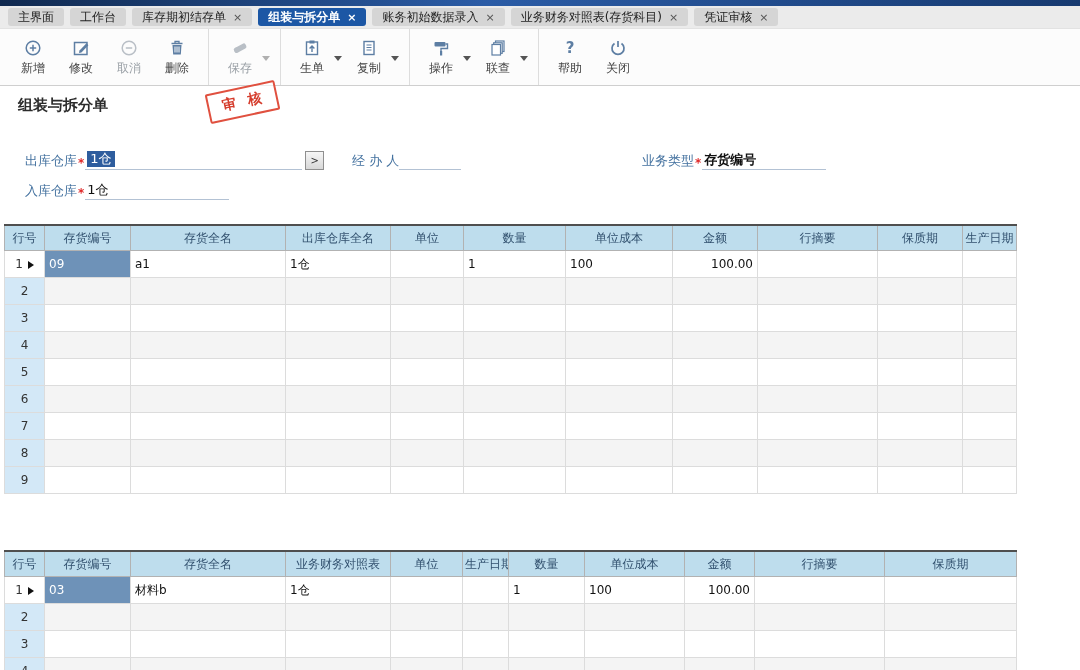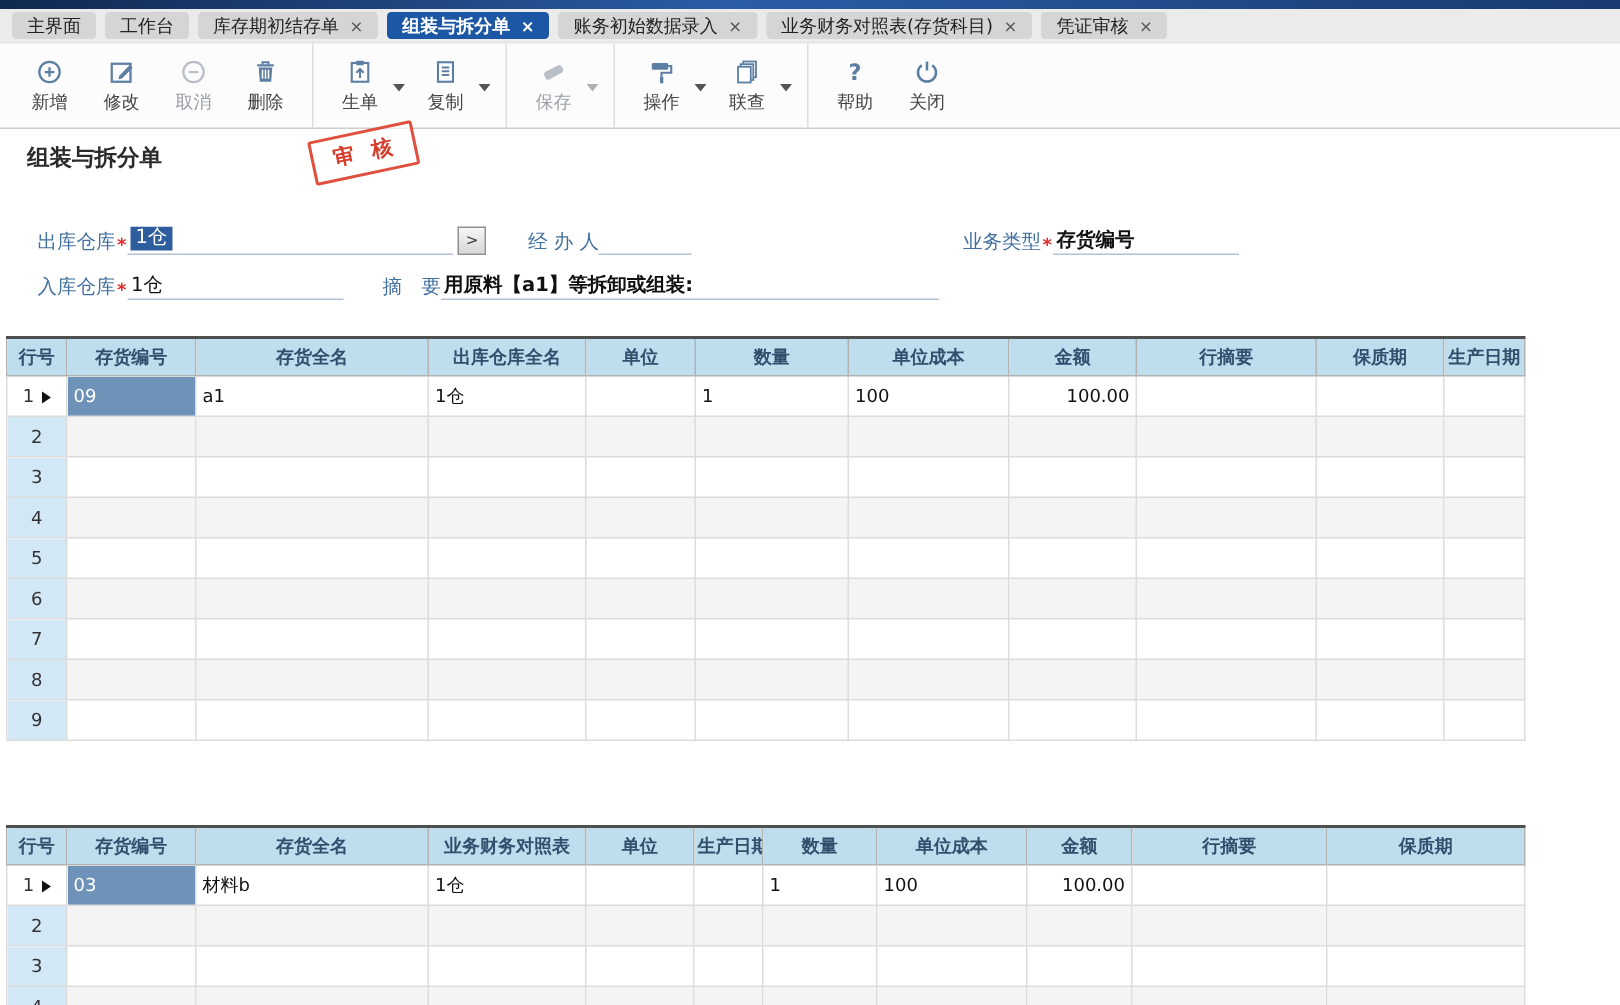--- a/index.html
+++ b/index.html
@@ -39,21 +39,21 @@
   #f-outwh{left:25px;top:66px}   #f-outwh .fval{width:215px}
   #f-operator{left:352px;top:66px} #f-operator .fval{width:60px}
   #f-dept{left:462px;top:66px}   #f-dept .fval{width:128px}
   #f-biz{left:642px;top:66px}    #f-biz .fval{width:122px}
   #f-inwh{left:25px;top:96px}    #f-inwh .fval{width:142px}
   #f-summary{left:255px;top:96px} #f-summary .fval{width:330px}
   
   .gridwrap{position:absolute;left:4px;width:1012px}
   #outTable{top:138px} #inTable{top:464px}
   table.grid{border-collapse:collapse;table-layout:fixed;width:1012px;font-size:12px;border-top:2px solid #4f4f4f;border-left:1px solid #9b9b9b;border-right:1px solid #9b9b9b;border-bottom:1px solid #9b9b9b}
-  .grid th{background:#bedded;color:#31506e;font-weight:bold;height:24px;border:1px solid #b2b2b2;border-top:none;padding:0 2px;text-align:center;overflow:hidden;white-space:nowrap;font-size:12px}
+  .grid th{background:#bedded;color:#31506e;font-weight:normal;height:24px;border:1px solid #b2b2b2;border-top:none;padding:0 2px;text-align:center;overflow:hidden;white-space:nowrap;font-size:12px}
   .grid td{height:26px;border:1px solid #dcdcdc;padding:0 4px;overflow:hidden;white-space:nowrap;color:#111}
   .grid td.rowno{background:#d3e8f7;text-align:center;color:#333}
   .grid tr.cur td.rowno{background:#fff}
   .grid tbody tr:nth-child(even) td.cell{background:#f4f4f4}
   .grid td.selcell{background:#6e92b8 !important;color:#fff}
   .grid tr.totalrow td{background:#bedded !important;font-weight:bold;border-color:#c6c6c6}
   .grid tr.totalrow td.rowno{text-align:left;padding-left:6px}
   .arrow{display:inline-block;width:0;height:0;border-left:6px solid #111;border-top:4px solid transparent;border-bottom:4px solid transparent;margin-left:5px;vertical-align:middle}
 </style>
 </head>
@@ -132,58 +132,58 @@
                 <path d="M8 5V3.5h4V5" fill="none" stroke="currentColor" stroke-width="1.3"></path>
                 <path fill="currentColor" d="M5.5 7h9l-.7 9.5H6.2z"></path>
                 <path d="M8 8.5v6M10 8.5v6M12 8.5v6" stroke="#fff" stroke-width="1"></path>
               </svg>
             </span>
             <span class="tlabel2">删除</span>
           </div>
         </div>
       </div>
       <div class="tgroup">
-        <div class="tbtnwrap">
-          <div class="tbtn">
-            <span class="ticon">
-              <svg width="20" height="20" viewBox="0 0 20 20">
-                <rect x="4.5" y="4" width="11" height="12.5" fill="#fff" stroke="currentColor" stroke-width="1.4"></rect>
-                <rect x="7.5" y="2.5" width="5" height="3" fill="currentColor"></rect>
-                <path d="M10 14V8.5M7.6 10.5L10 8l2.4 2.5" fill="none" stroke="currentColor" stroke-width="1.4"></path>
-              </svg>
-            </span>
-            <span class="tlabel2">生单</span>
-          </div>
-          <span class="caret"></span>
-        </div>
-        <div class="tbtnwrap">
-          <div class="tbtn">
-            <span class="ticon">
-              <svg width="20" height="20" viewBox="0 0 20 20">
-                <rect x="5" y="3.5" width="10" height="13" fill="#fff" stroke="currentColor" stroke-width="1.4"></rect>
-                <path d="M7.5 7h5M7.5 9.5h5M7.5 12h5" stroke="currentColor" stroke-width="1.2"></path>
-              </svg>
-            </span>
-            <span class="tlabel2">复制</span>
-          </div>
-          <span class="caret"></span>
-        </div>
-      </div>
-      <div class="tgroup">
         <div class="tbtnwrap disabled">
           <div class="tbtn">
             <span class="ticon">
               <svg width="20" height="20" viewBox="0 0 20 20">
                 <g transform="rotate(-28 10 10)">
                   <rect x="3.5" y="7.5" width="13" height="5.5" rx="2" fill="currentColor"></rect>
                   <rect x="3.5" y="7.5" width="5.5" height="5.5" rx="2" fill="currentColor" opacity=".5"></rect>
                 </g>
               </svg>
             </span>
             <span class="tlabel2">保存</span>
+          </div>
+          <span class="caret"></span>
+        </div>
+      </div>
+      <div class="tgroup">
+        <div class="tbtnwrap">
+          <div class="tbtn">
+            <span class="ticon">
+              <svg width="20" height="20" viewBox="0 0 20 20">
+                <rect x="4.5" y="4" width="11" height="12.5" fill="#fff" stroke="currentColor" stroke-width="1.4"></rect>
+                <rect x="7.5" y="2.5" width="5" height="3" fill="currentColor"></rect>
+                <path d="M10 14V8.5M7.6 10.5L10 8l2.4 2.5" fill="none" stroke="currentColor" stroke-width="1.4"></path>
+              </svg>
+            </span>
+            <span class="tlabel2">生单</span>
+          </div>
+          <span class="caret"></span>
+        </div>
+        <div class="tbtnwrap">
+          <div class="tbtn">
+            <span class="ticon">
+              <svg width="20" height="20" viewBox="0 0 20 20">
+                <rect x="5" y="3.5" width="10" height="13" fill="#fff" stroke="currentColor" stroke-width="1.4"></rect>
+                <path d="M7.5 7h5M7.5 9.5h5M7.5 12h5" stroke="currentColor" stroke-width="1.2"></path>
+              </svg>
+            </span>
+            <span class="tlabel2">复制</span>
           </div>
           <span class="caret"></span>
         </div>
       </div>
       <div class="tgroup">
         <div class="tbtnwrap">
           <div class="tbtn">
             <span class="ticon">
               <svg width="20" height="20" viewBox="0 0 20 20">
                 <rect x="3.5" y="4" width="11" height="4.5" rx="1" fill="currentColor"></rect>
@@ -256,24 +256,20 @@
         <span class="req">*</span>
       <span class="fval bold">存货编号</span>
     </div>
 
     <div class="field" id="f-inwh">
       <span class="flabel">入库仓库</span>
         <span class="req">*</span>
       <span class="fval">1仓</span>
     </div>
 
-    <div class="field" id="f-summary">
-      <span class="flabel">摘　要</span>
-      <span class="fval bold">用原料【a1】等拆卸或组装:</span>
-    </div>
 
     <div class="gridwrap" id="outTable">
         <table class="grid">
           <colgroup>
             <col style="width: 40px;">
             <col style="width: 86px;">
             <col style="width: 155px;">
             <col style="width: 105px;">
             <col style="width: 73px;">
             <col style="width: 102px;">

